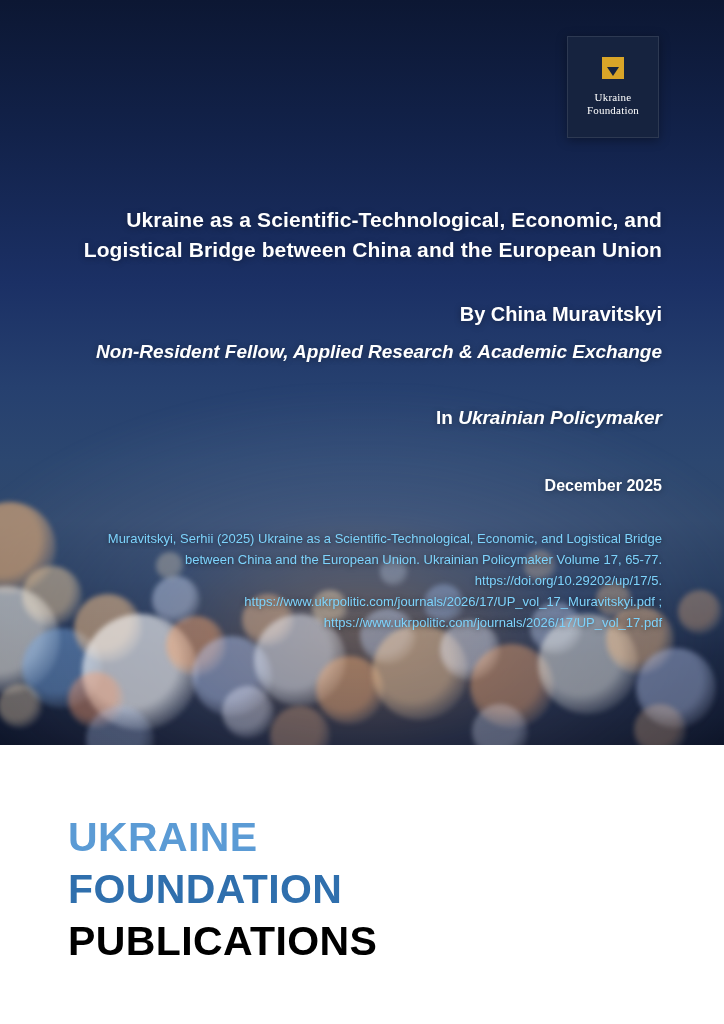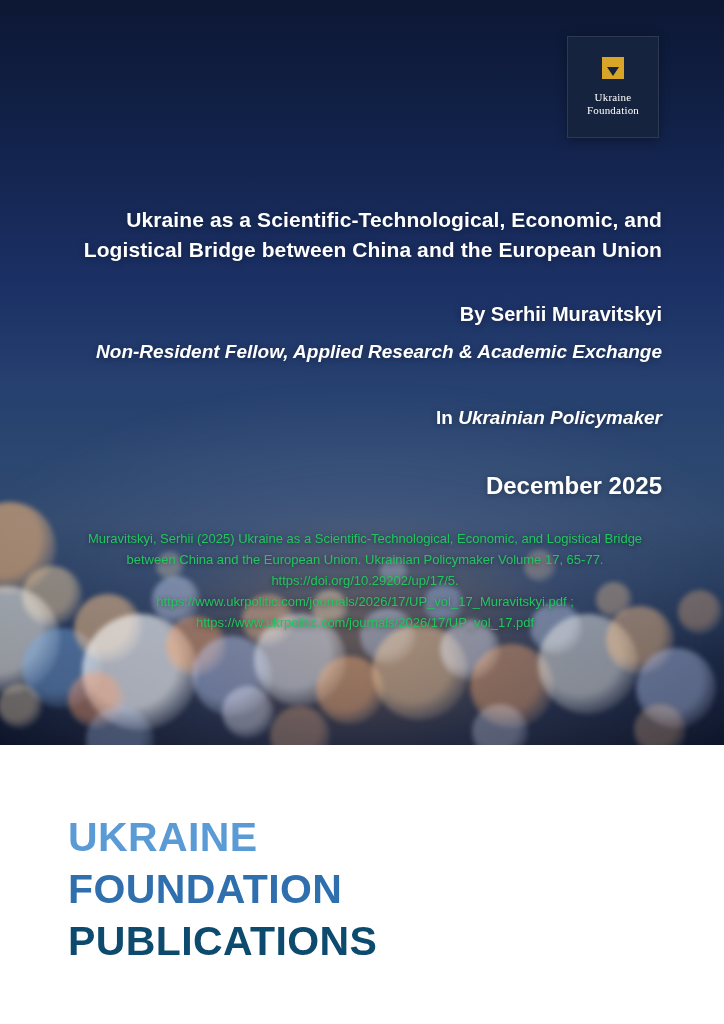--- a/index.html
+++ b/index.html
@@ -133,32 +133,31 @@
     margin: 8px 0 38px 0;
   }
   .journal {
     font-size: 19px;
     line-height: 28px;
     font-weight: bold;
     margin: 0 0 40px 0;
   }
   .journal em { font-style: italic; }
   .pubdate {
-    font-size: 24px;
+    font-size: 16px;
     line-height: 28px;
     font-weight: bold;
     margin: 0 0 28px 0;
   }
   .citation {
     font-size: 13px;
     line-height: 21px;
     font-weight: normal;
-    text-align: center;
-    margin: 0;
-    color: #22c55e;
+    margin: 0;
+    color: #7dd3fc;
     text-shadow: 0 1px 5px rgba(0,0,0,0.5);
   }
 
   
   .footer {
     position: absolute;
     left: 0;
     top: 745px;
     width: 724px;
     height: 279px;
@@ -171,21 +170,21 @@
   }
   .fl {
     font-size: 41px;
     line-height: 52px;
     font-weight: bold;
     letter-spacing: 0.4px;
     margin: 0;
   }
   .fl-1 { color: #5b9bd5; }
   .fl-2 { color: #2f6fad; }
-  .fl-3 { color: #0c4a6e; }
+  .fl-3 { color: #000000; }
 </style>
 </head>
 <body>
 
 <div class="cover">
   <div class="sky"></div>
   <div class="glow"></div>
   <div class="bokeh-layer" id="bokeh">
       <div class="bk" style="left: -36px; top: 502px; width: 92px; height: 92px; background: radial-gradient(circle at 42% 40%, rgba(255, 188, 120, 0.55) 0%, rgba(255, 188, 120, 0.55) 48%, rgba(255, 255, 255, 0.05) 78%, rgba(255, 255, 255, 0) 100%);"></div>
       <div class="bk" style="left: 22px; top: 566px; width: 60px; height: 60px; background: radial-gradient(circle at 42% 40%, rgba(255, 215, 160, 0.45) 0%, rgba(255, 215, 160, 0.45) 48%, rgba(255, 255, 255, 0.05) 78%, rgba(255, 255, 255, 0) 100%);"></div>
@@ -226,21 +225,21 @@
   <div class="logo-badge">
     <div class="logo-mark"></div>
     <div class="logo-text">
       <div>Ukraine</div>
       <div>Foundation</div>
     </div>
   </div>
 
   <div class="cover-text">
     <h1 class="doc-title">Ukraine as a Scientific-Technological, Economic, and Logistical Bridge between China and the European Union</h1>
-    <p class="byline">By Serhii Muravitskyi</p>
+    <p class="byline">By China Muravitskyi</p>
     <p class="affiliation">Non-Resident Fellow, Applied Research &amp; Academic Exchange</p>
     <p class="journal"><span>In </span><em>Ukrainian Policymaker</em></p>
     <p class="pubdate">December 2025</p>
     <p class="citation">Muravitskyi, Serhii (2025) Ukraine as a Scientific-Technological, Economic, and Logistical Bridge between China and the European Union. Ukrainian Policymaker Volume 17, 65-77. https://doi.org/10.29202/up/17/5. https://www.ukrpolitic.com/journals/2026/17/UP_vol_17_Muravitskyi.pdf ; https://www.ukrpolitic.com/journals/2026/17/UP_vol_17.pdf</p>
   </div>
 </div>
 
 <div class="footer">
   <div class="footer-lines">
     <p class="fl fl-1">UKRAINE</p>

